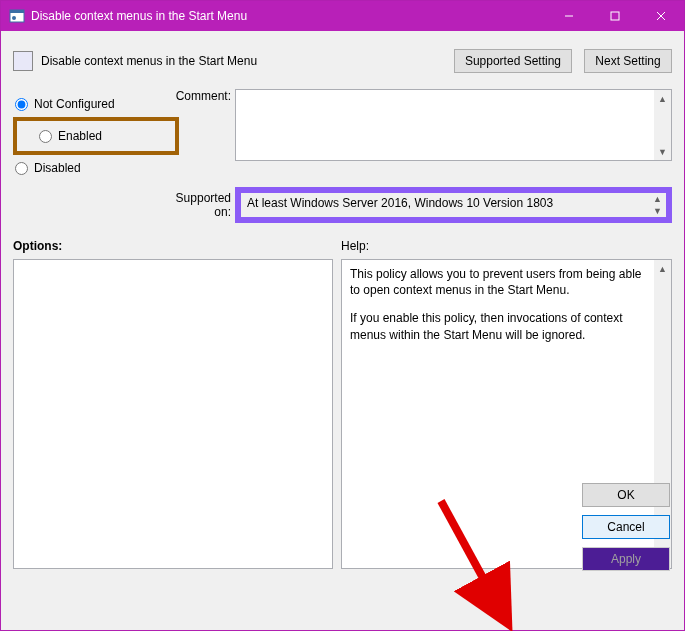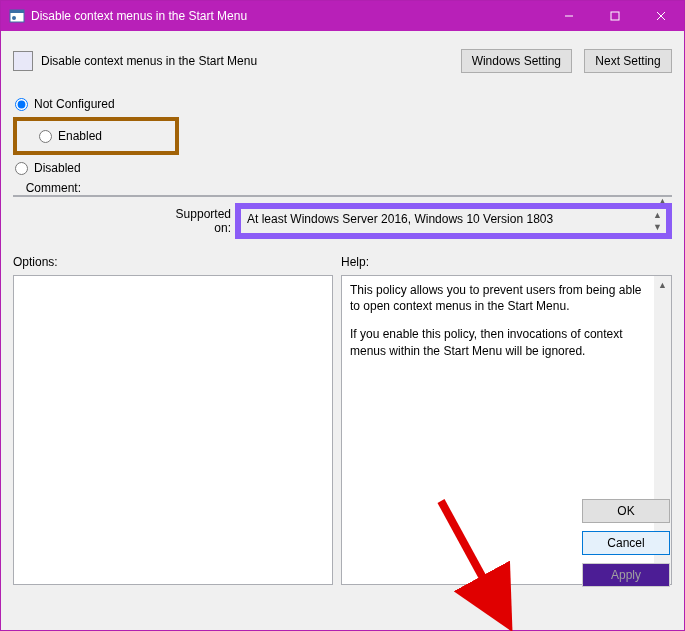--- a/index.html
+++ b/index.html
@@ -12,34 +12,34 @@
   .winbtn { width: 46px; height: 100%; display: flex; align-items: center; justify-content: center; color: #fff; }
   .winbtn svg { width: 10px; height: 10px; }
   .body { padding: 10px 12px 12px 12px; position: relative; }
   .headerrow { display: flex; align-items: center; height: 40px; }
   .headerrow .hicon { width: 20px; height: 20px; margin-right: 8px; background: #e8e8f8; border: 1px solid #888; display:inline-block; }
   .headerrow .htitle { flex: 1; font-size: 12px; color: #000; }
   .navbtns { display: flex; gap: 12px; }
   .btn { min-width: 88px; height: 24px; background: #e1e1e1; border: 1px solid #adadad; display: inline-flex; align-items: center; justify-content: center; padding: 0 10px; color:#000; }
   .btn.disabled { color: #a0a0a0; background: #4c1d95; border-color:#ccc; }
   .btn.highlight { border: 1px solid #0078d7; background:#e5f1fb; }
-  .configrow { display: flex; margin-top: 8px; flex-direction: column; }
+  .configrow { display: flex; margin-top: 8px; }
   .radios { width: 150px; padding-top: 2px; }
   .radio { display: flex; align-items: center; height: 26px; gap: 6px; padding-left: 2px; }
   .radio input { margin: 0; }
   .red-box { border: 4px solid #a16207; padding: 2px 20px; width: 166px; }
   .labelcol { width: 72px; text-align: right; padding-right: 4px; color:#000; }
   .labelcol.supp { padding-top: 4px; }
   .commentbox { flex: 1; height: 72px; border: 1px solid #abadb3; background: #fff; position: relative; }
   .scrolltrack { position: absolute; right: 0; top: 0; bottom: 0; width: 17px; background: #f0f0f0; display:flex; flex-direction:column; justify-content:space-between; align-items:center; }
   .scrollarrow { width: 17px; height: 17px; display:flex; align-items:center; justify-content:center; color:#606060; font-size:9px; }
   .supportedrow { display: flex; margin-top: 6px; }
   .supportedbox { flex: 1; height: 36px; border: 6px solid #8b5cf6; background: #f0f0f0; position: relative; padding: 3px 20px 3px 6px; color:#000; }
   .lowerlabels { display: flex; margin-top: 16px; }
-  .lowerlabels .left { width: 328px; }
+  .lowerlabels .left { width: 328px; font-weight: bold; }
   .lowerlabels .right { flex: 1; }
   .panes { display: flex; gap: 8px; margin-top: 6px; height: 310px; }
   .pane { border: 1px solid #abadb3; background: #fff; position: relative; padding: 6px 20px 6px 8px; color:#000; }
   .pane.options { width: 320px; }
   .pane.help { flex: 1; }
   .helpcontent p { margin: 0 0 12px 0; line-height: 1.35; }
   .footer { position: absolute; bottom: 10px; right: 14px; display: flex; gap: 8px; flex-direction: column; }
   
   .arrow { position: absolute; left: 430px; top: 460px; pointer-events: none; }
 </style>
@@ -77,21 +77,21 @@
     </div>
   </div>
 
   <div class="body">
 
     <div class="headerrow">
       <span class="hicon"></span>
       <span class="htitle">Disable context menus in the Start Menu</span>
       <div class="navbtns">
         <div class="btn">
-            <span>Windows Setting</span>
+            <span>Supported Setting</span>
           </div>
         <div class="btn">
             <span>Next Setting</span>
           </div>
       </div>
     </div>
 
     <div class="configrow">
       <div class="radios">
         <label class="radio">

